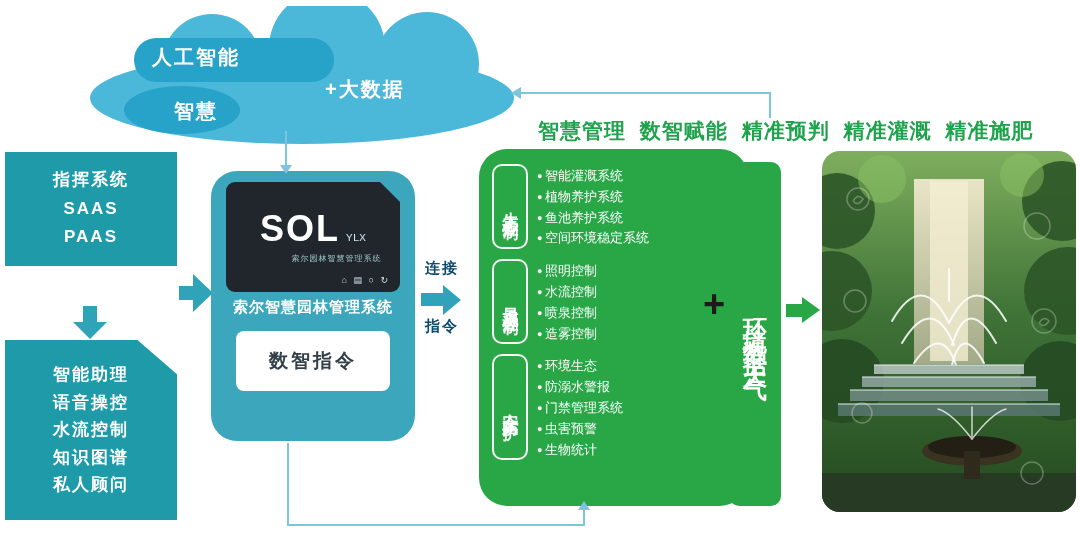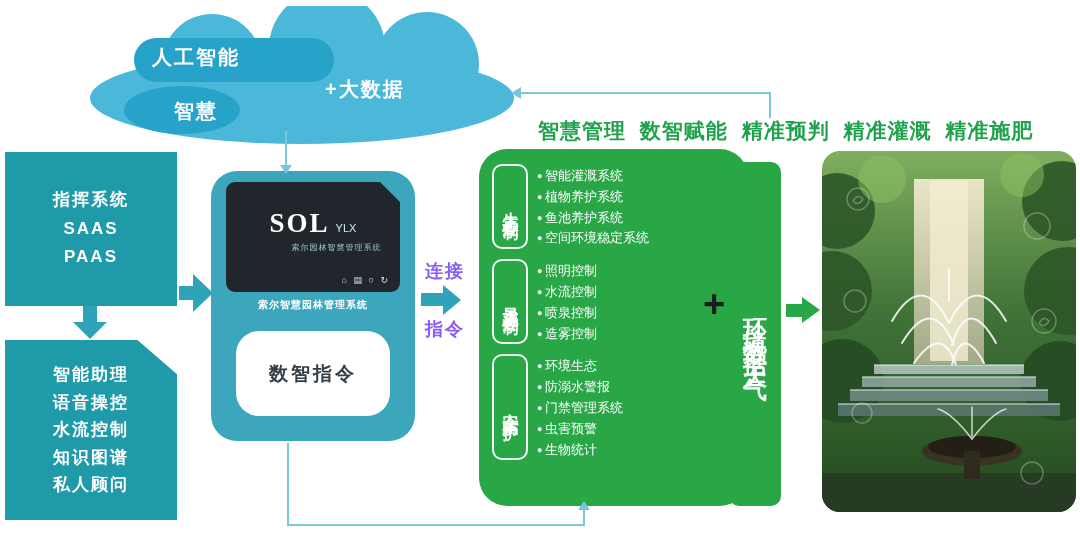--- a/index.html
+++ b/index.html
@@ -9,21 +9,21 @@
 
   
   .cloud-text { position:absolute; color:#fff; font-weight:bold; font-size:20px; letter-spacing:2px; white-space:nowrap; }
 
   
   .headline { position:absolute; left:538px; top:117px; color:#1FA24C; font-weight:bold; font-size:21px; white-space:nowrap; word-spacing:7px; letter-spacing:1px; }
 
   
   .teal-box { position:absolute; background:#1E9AA9; color:#fff; display:flex; flex-direction:column; justify-content:center; align-items:center; font-weight:bold; font-size:17px; }
   .teal-box .ln { line-height:1.7; letter-spacing:2px; }
-  #left-box1 { left:5px; top:152px; width:172px; height:154px; }
+  #left-box1 { left:5px; top:152px; width:172px; height:114px; }
   #left-box2 { left:5px; top:340px; width:172px; height:180px; clip-path:polygon(0 0,77% 0,100% 19%,100% 100%,0 100%); }
   #left-box2 .ln { line-height:1.62;text-align:right; }
 
   
   .arr { position:absolute; }
   .arr .shaft { position:absolute; background:#2FA3B8; }
   .arr .head { position:absolute; width:0; height:0; }
   
   #arrow-left-device { left:179px; top:274px; width:36px; height:38px; }
   #arrow-left-device .shaft { left:0; top:12px; width:14px; height:14px; }
@@ -34,33 +34,33 @@
   #arrow-down .head { left:0; top:16px; border-left:17px solid transparent; border-right:17px solid transparent; border-top:17px solid #2FA3B8; }
   
   #arrow-device-panel { left:421px; top:285px; width:40px; height:30px; }
   #arrow-device-panel .shaft { left:0; top:8px; width:22px; height:13px; }
   #arrow-device-panel .head { left:22px; top:0; border-top:15px solid transparent; border-bottom:15px solid transparent; border-left:18px solid #2FA3B8; }
   
   #arrow-env-photo { left:786px; top:297px; width:34px; height:27px; }
   #arrow-env-photo .shaft { left:0; top:7px; width:16px; height:13px; background:#29A747; }
   #arrow-env-photo .head { left:16px; top:0; border-top:13px solid transparent; border-bottom:13px solid transparent; border-left:18px solid #29A747; }
 
-  .link-label { position:absolute; color:#8b5cf6; font-weight:bold; font-size:18px; letter-spacing:2px; }
+  .link-label { position:absolute; color:#0c4a6e; font-weight:bold; font-size:15px; letter-spacing:2px; }
 
   
   .device { position:absolute; left:211px; top:171px; width:204px; height:270px; background:#3BA6BC; border-radius:26px; }
   .screen { position:absolute; left:15px; top:11px; width:174px; height:110px; background:#20262B; border-radius:9px; }
   .screen-notch { position:absolute; top:-1px; right:-1px; width:0; height:0; border-top:22px solid #3BA6BC; border-left:22px solid transparent; }
   .logo-row { text-align:center; margin-top:26px; color:#fff; }
-  .logo-main { font-size:27px; font-weight:bold; letter-spacing:2px;font-family:Liberation Serif, serif; }
-  .logo-sub { font-size:11px; color:#cfe9ef; margin-left:6px; }
+  .logo-main { font-size:36px; font-weight:bold; letter-spacing:2px; }
+  .logo-sub { font-size:11px; color:#cfe9ef; margin-left:6px;font-family:Liberation Mono, monospace; }
   .logo-caption { text-align:center; font-size:8px; color:#9fc7cf; letter-spacing:1px; margin-top:3px;margin-left:47px; }
   .screen-icons { position:absolute; right:10px; bottom:7px; font-size:9px; color:#cfe0e6; letter-spacing:2px; }
-  .device-name { position:absolute; left:0; top:127px; width:100%; text-align:center; color:#fff; font-weight:bold; font-size:10px; letter-spacing:1px; }
-  .command-box { position:absolute; left:25px; top:160px; width:154px; height:85px; background:#fff; border-radius:23px; display:flex; align-items:center; justify-content:center; }
+  .device-name { position:absolute; left:0; top:127px; width:100%; text-align:center; color:#fff; font-weight:bold; font-size:15px; letter-spacing:1px; }
+  .command-box { position:absolute; left:25px; top:160px; width:154px; height:60px; background:#fff; border-radius:8px; display:flex; align-items:center; justify-content:center; }
   .command-box span { font-size:19px; font-weight:bold; color:#333F48; letter-spacing:3px; }
 
   
   .panel { position:absolute; left:479px; top:149px; width:269px; height:357px; background:#29A747; border-radius:28px; box-sizing:border-box; padding:15px 10px 13px 13px; display:flex; flex-direction:column; gap:10px; }
   .section { display:flex; gap:9px; align-items:stretch; flex:0 0 auto; }
   .sec-label { writing-mode:vertical-rl; text-orientation:upright; width:36px; box-sizing:border-box; border:2px solid rgba(255,255,255,.95); border-radius:10px; color:#fff; font-weight:bold; font-size:16px; letter-spacing:4px; display:flex; align-items:center; justify-content:center; }
   .sec-items { list-style:none; margin:0; padding:2px 0 0 0; color:#fff; font-size:13px; }
   .sec-items li { line-height:1.6; white-space:nowrap; }
   .sec-items li::before { content:"● "; font-size:9px; vertical-align:1px; }
 

